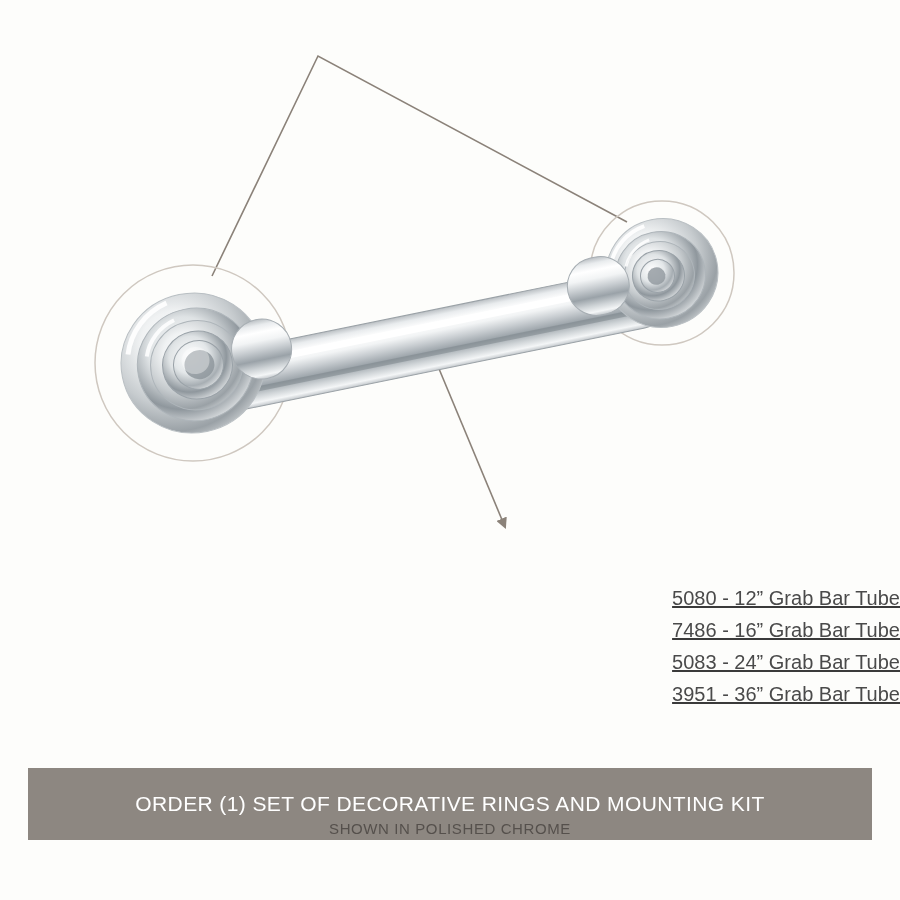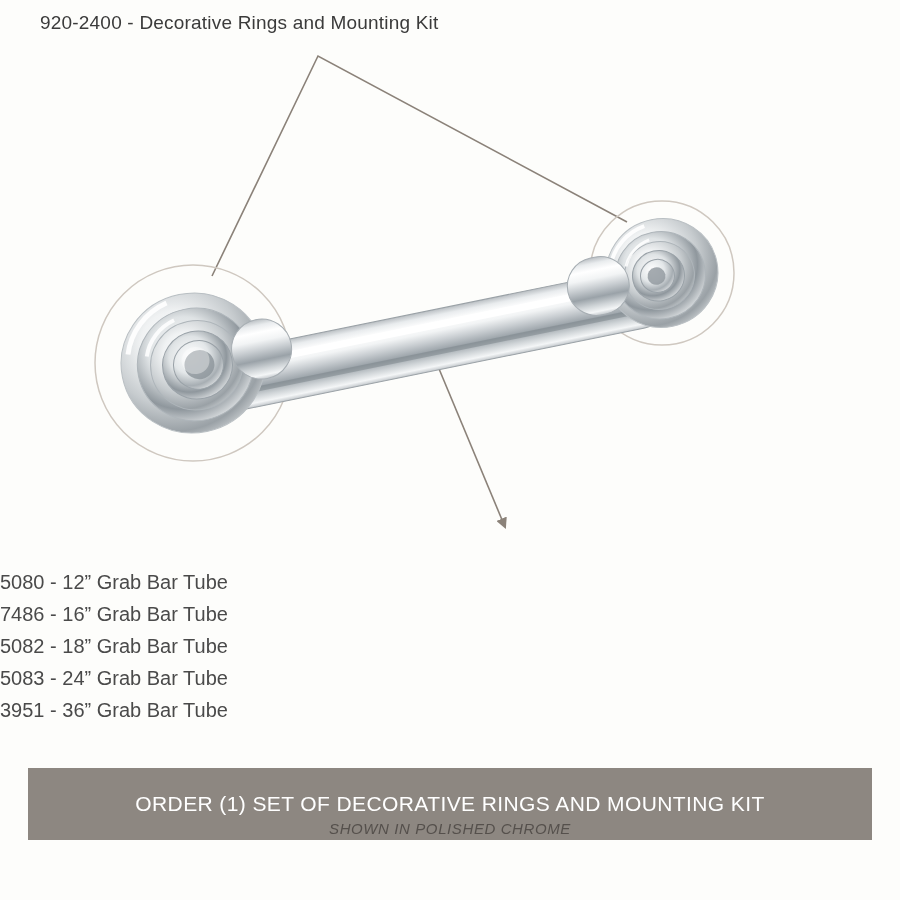--- a/index.html
+++ b/index.html
@@ -38,23 +38,24 @@
     position: absolute;
     left: 0; top: 0;
     width: 900px;
     height: 900px;
   }
 
   
   .parts {
     position: absolute;
     left: 0;
-    top: 566px;
-    width: 900px;
-    text-align: left;
+    top: 582px;
+    width: 900px;
+    text-align: right;
+    text-decoration: underline;
   }
   .parts .row {
     font-size: 20px;
     line-height: 32px;
     color: #4a4a4a;
     white-space: nowrap;
   }
 
   
   .banner {
@@ -78,31 +79,29 @@
   }
 
   
   .footnote {
     position: absolute;
     left: 0;
     top: 820px;
     width: 900px;
     text-align: center;
     font-size: 15px;
-    font-style: italic;
     letter-spacing: 0.6px;
     color: #55504c;
   }
 </style>
 </head>
 <body>
 
 <div id="stage">
 
-  <div class="title">920-2400 - Decorative Rings and Mounting Kit</div>
 
   <svg id="art" viewBox="0 0 900 900" aria-hidden="true">
     <defs>
 
       <linearGradient id="tubeGrad" x1="0" y1="0" x2="0" y2="1">
         <stop offset="0.00" stop-color="#b9bec2"></stop>
         <stop offset="0.10" stop-color="#e9ecee"></stop>
         <stop offset="0.22" stop-color="#ffffff"></stop>
         <stop offset="0.36" stop-color="#f2f4f5"></stop>
         <stop offset="0.52" stop-color="#c7ccd0"></stop>
@@ -190,21 +189,20 @@
 
         <rect x="-96" y="-29" width="62" height="58" rx="29" fill="url(#tubeGrad)" stroke="#a7aeb3" stroke-width="1"></rect>
       </g>
 
     </g>
   </svg>
 
   <div class="parts">
     <div class="row">5080 - 12” Grab Bar Tube</div>
     <div class="row">7486 - 16” Grab Bar Tube</div>
-    <div class="row">5082 - 18” Grab Bar Tube</div>
     <div class="row">5083 - 24” Grab Bar Tube</div>
     <div class="row">3951 - 36” Grab Bar Tube</div>
   </div>
 
   <div class="banner">
     <div class="bline">ORDER (1) SET OF DECORATIVE RINGS AND MOUNTING KIT</div>
   </div>
 
   <div class="footnote">SHOWN IN POLISHED CHROME</div>
 

